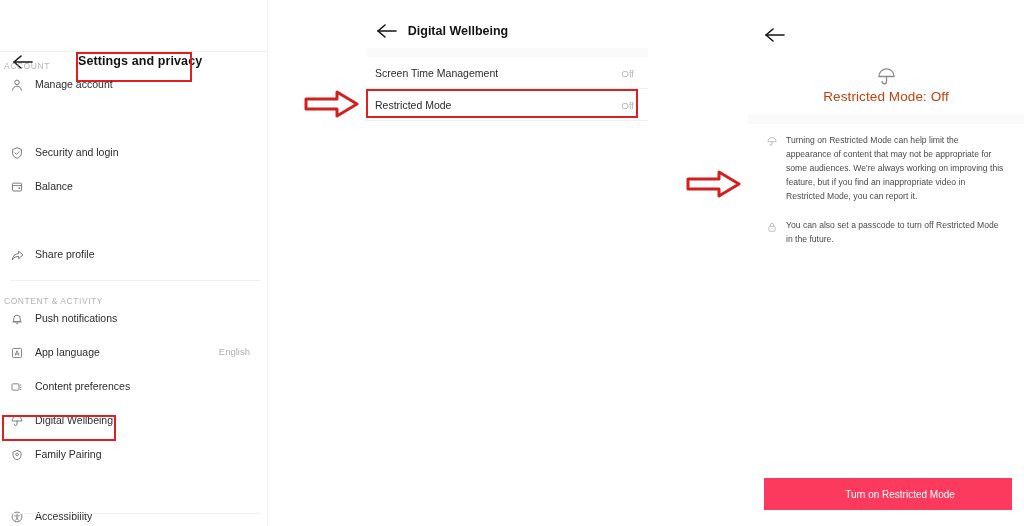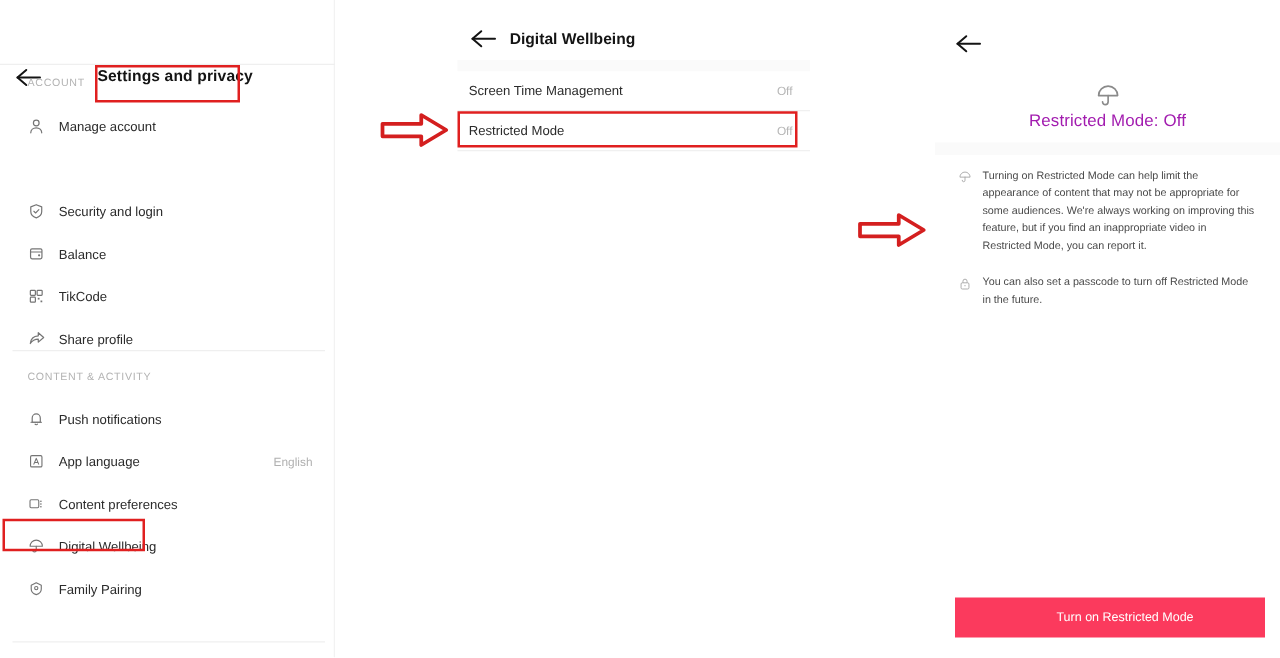--- a/index.html
+++ b/index.html
@@ -36,29 +36,28 @@
     position: absolute; left: 76px; top: 16px;
     width: 116px; height: 30px;
     border: 2.5px solid #e02020;
     pointer-events: none;
   }
   .lp-divider {
     position: absolute; left: 0; width: 268px; height: 1px;
     background: #efefef;
   }
   .section-label {
-    position: absolute; left: 22px;
+    position: absolute; left: 4px;
     font-size: 8.5px; color: #b3b3b3; letter-spacing: .55px;
     text-transform: uppercase;
   }
   .nav-item {
     position: absolute; left: 0; width: 268px; height: 30px;
-    display: flex; align-items: flex-end;
+    display: flex; align-items: flex-start;
     cursor: pointer;
-    padding-left: 12px;
   }
   .nav-icon {
     width: 26px; margin-left: 10px;
     display: flex; align-items: center; justify-content: flex-start;
     color: #757575;
   }
   .nav-label {
     font-size: 10.5px; color: #2b2b2b;
     margin-left: -1px;
   }
@@ -101,21 +100,21 @@
     border: 2.5px solid #e02020;
     pointer-events: none;
   }
 
   
   #panel-right { left: 648px; width: 376px; }
   .rp-back { position: absolute; left: 116px; top: 27px; width: 22px; height: 16px; cursor: pointer; }
   .rp-hero { position: absolute; left: 100px; top: 66px; width: 276px; text-align: center; }
   .rp-hero-icon { color: #8a8a8a; height: 22px; }
   .rp-hero-title {
-    font-size: 13.5px; color: #a21caf; margin-top: 1px; letter-spacing: .1px;
+    font-size: 13.5px; color: #c2410c; margin-top: 1px; letter-spacing: .1px;
   }
   .rp-band {
     position: absolute; left: 100px; top: 114px;
     width: 276px; height: 10px; background: #fafafa;
   }
   .rp-note {
     position: absolute; display: flex; align-items: flex-start;
   }
   .rp-note-icon {
     width: 20px; flex: 0 0 20px; color: #a9a9a9; padding-top: 2px;
@@ -188,32 +187,20 @@
       <span class="nav-icon">
         <svg width="14" height="14" viewBox="0 0 16 16">
           <rect x="2.8" y="3.6" width="10.4" height="9" rx="1.3" fill="none" stroke="currentColor" stroke-width="1.1"></rect>
           <path d="M2.8 6.4h10.4" fill="none" stroke="currentColor" stroke-width="1"></path>
           <circle cx="10.6" cy="9.4" r="1" fill="currentColor"></circle>
         </svg>
       </span>
       <span class="nav-label">Balance</span>
     </div>
 
-    <div class="nav-item" style="top:214px">
-      <span class="nav-icon">
-        <svg width="14" height="14" viewBox="0 0 16 16">
-          <rect x="2.6" y="2.6" width="4.6" height="4.6" rx=".7" fill="none" stroke="currentColor" stroke-width="1.1"></rect>
-          <rect x="8.8" y="2.6" width="4.6" height="4.6" rx=".7" fill="none" stroke="currentColor" stroke-width="1.1"></rect>
-          <rect x="2.6" y="8.8" width="4.6" height="4.6" rx=".7" fill="none" stroke="currentColor" stroke-width="1.1"></rect>
-          <rect x="9.4" y="9.4" width="1.6" height="1.6" fill="currentColor"></rect>
-          <rect x="11.9" y="11.9" width="1.6" height="1.6" fill="currentColor"></rect>
-        </svg>
-      </span>
-      <span class="nav-label">TikCode</span>
-    </div>
 
     <div class="nav-item" style="top:248px">
       <span class="nav-icon">
         <svg width="15" height="15" viewBox="0 0 16 16">
           <path d="M2.4 12.6c.4-4.2 3.2-6.4 6.8-6.6V3.4L13.8 7.4 9.2 11.4V8.9c-3 .1-5.2 1.3-6.8 3.7z" fill="none" stroke="currentColor" stroke-width="1.05" stroke-linejoin="round"></path>
         </svg>
       </span>
       <span class="nav-label">Share profile</span>
     </div>
 

